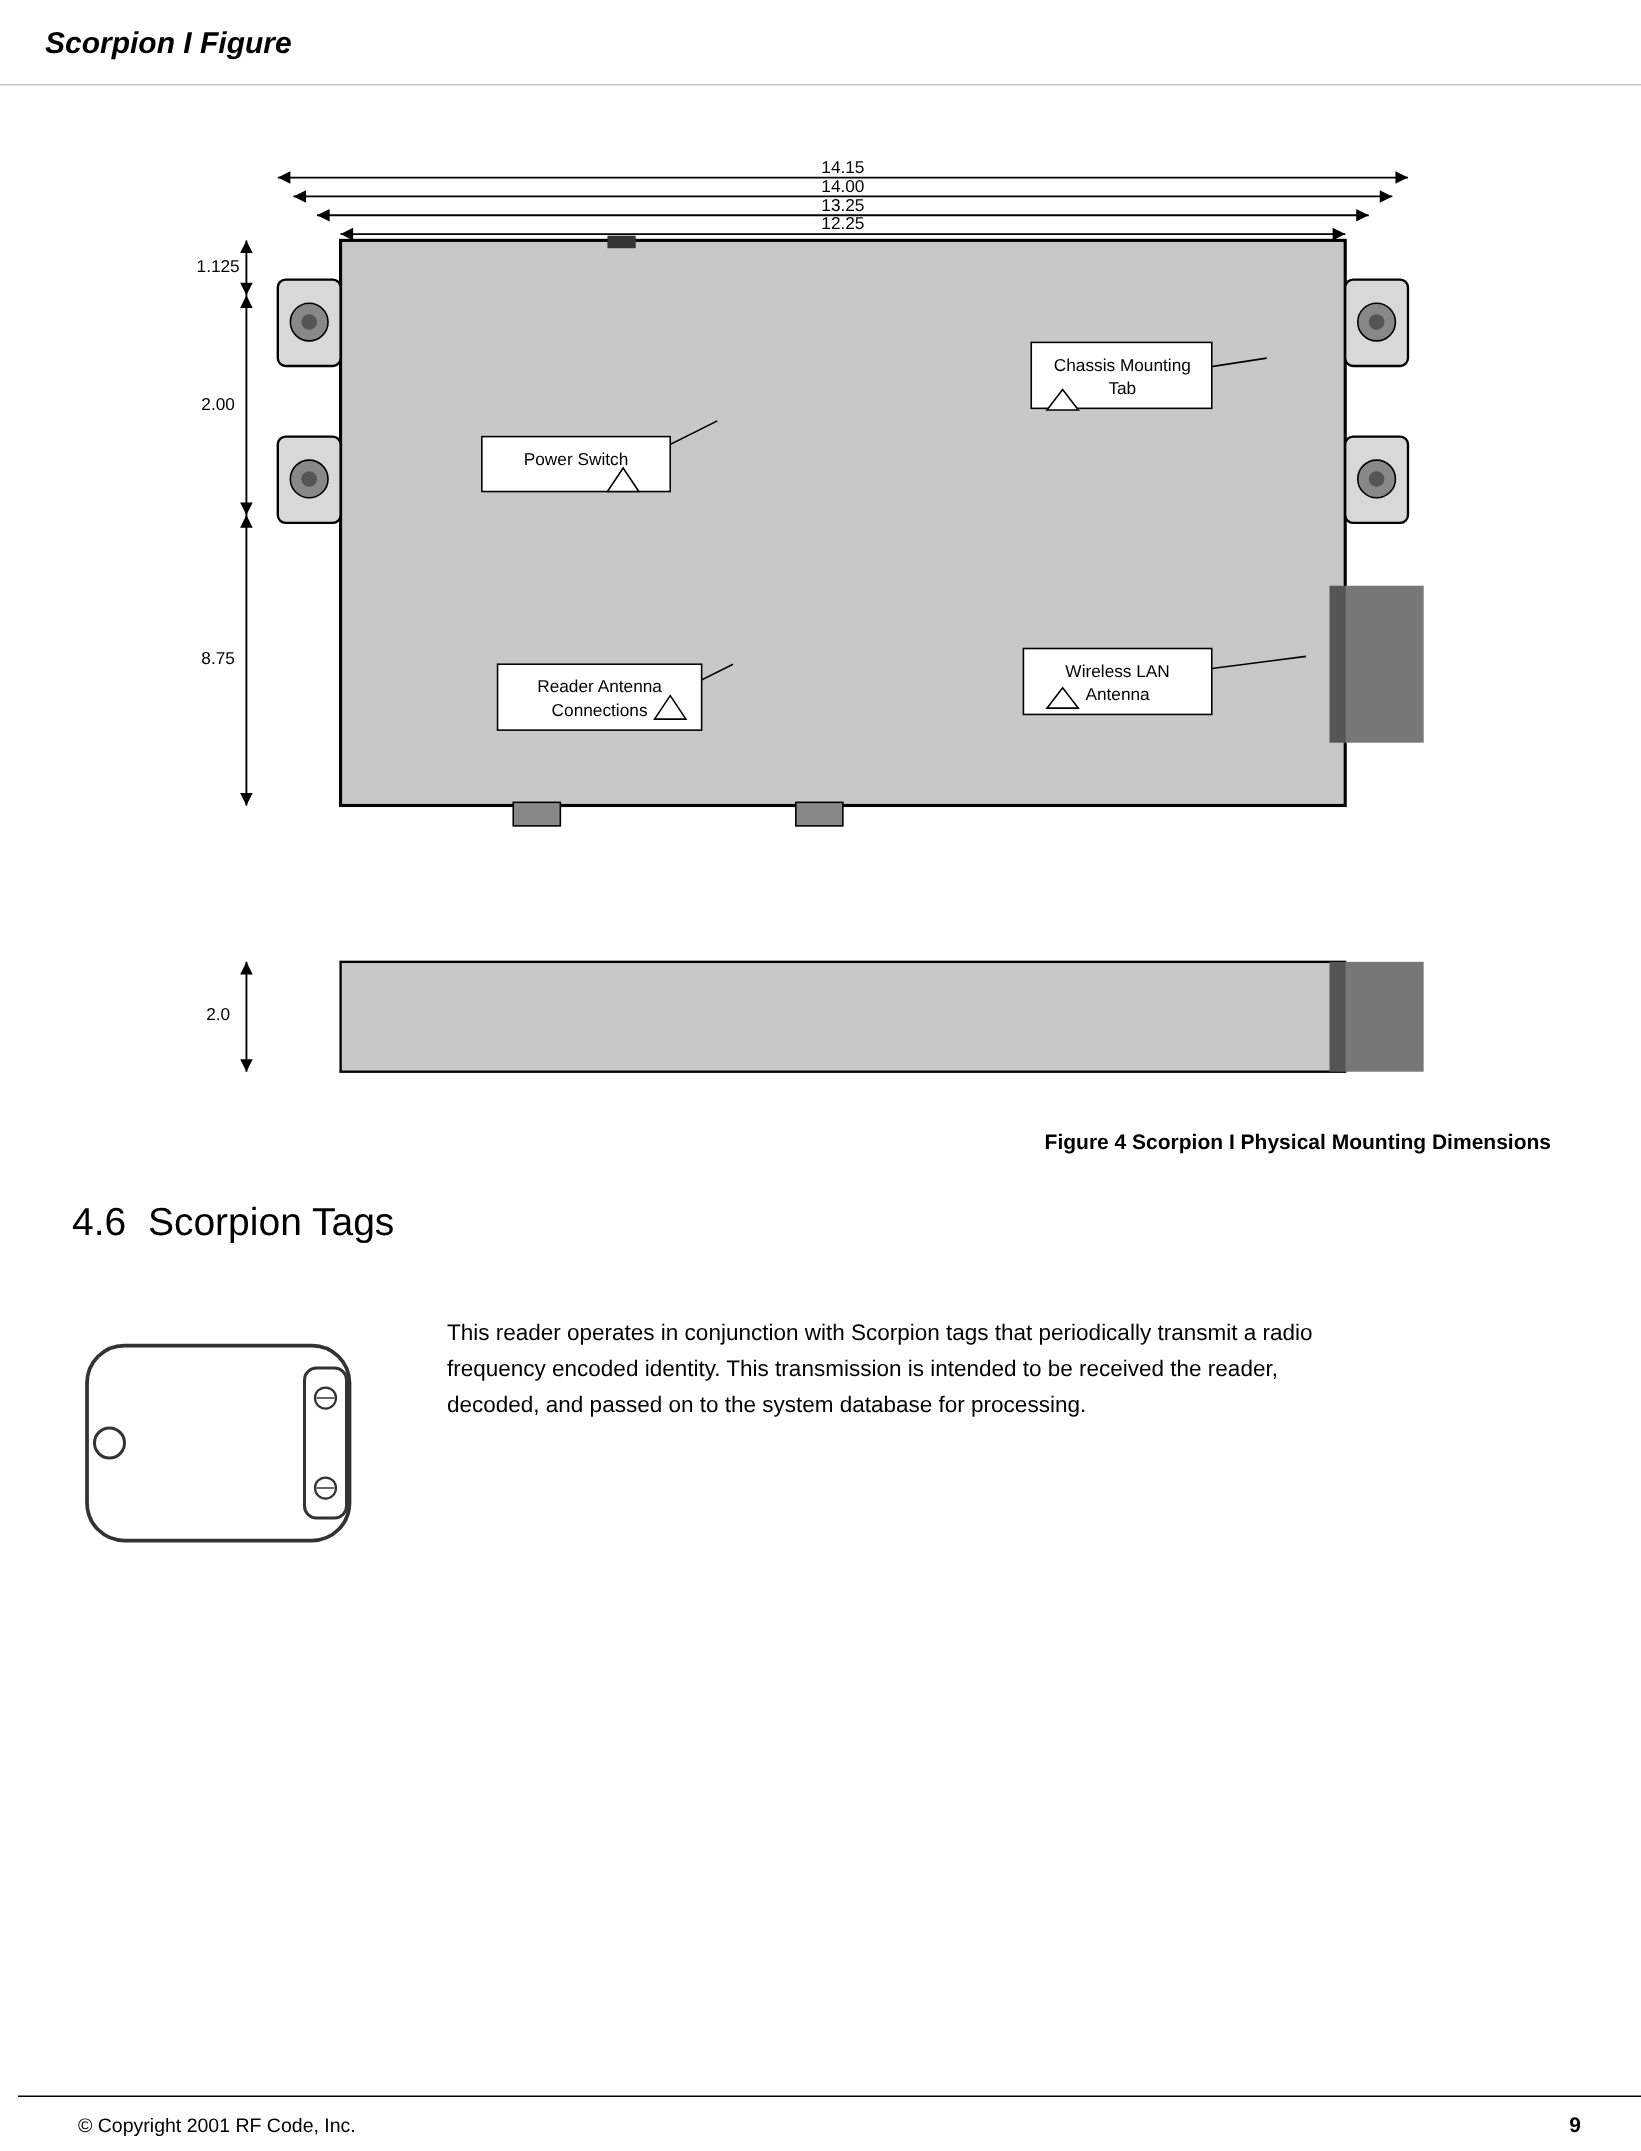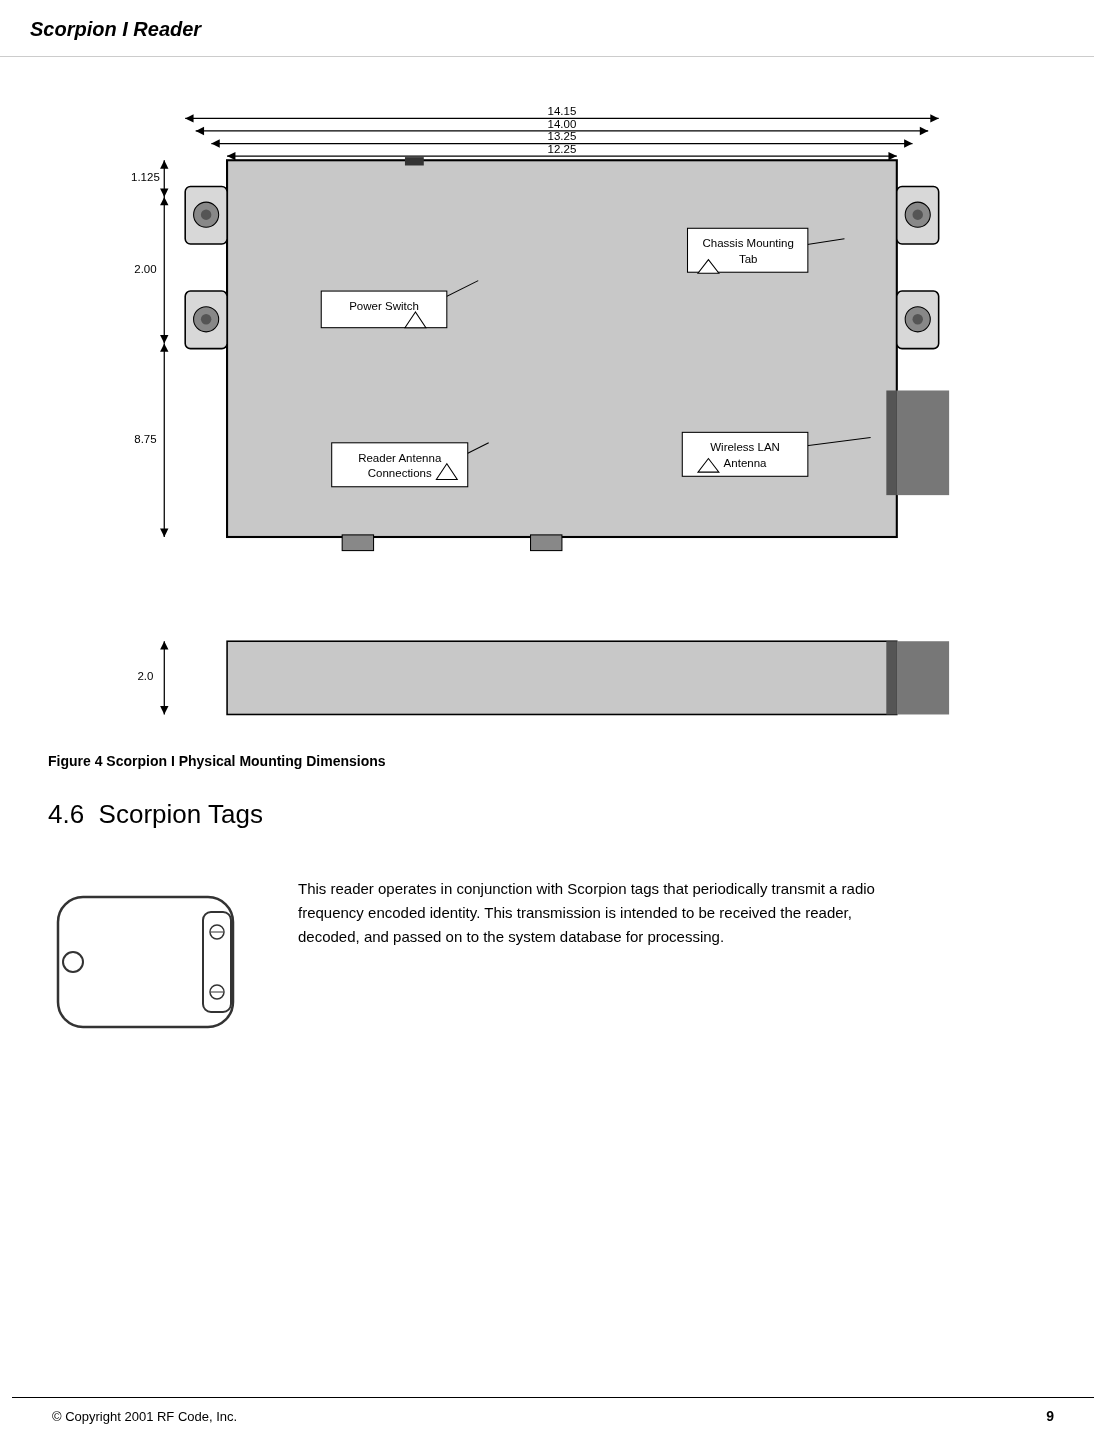--- a/index.html
+++ b/index.html
@@ -48,21 +48,21 @@
       width: 900px;
       margin: 20px auto 10px auto;
     }
 
     .diagram-svg {
       width: 100%;
       display: block;
     }
 
     .figure-caption {
-      text-align: left;
+      text-align: right;
       font-weight: bold;
       font-size: 14px;
       margin-top: 12px;
       margin-bottom: 30px;
     }
 
     
     .section-heading {
       font-size: 26px;
       font-weight: normal;
@@ -125,21 +125,21 @@
       font-size: 11px;
       font-family: Arial, sans-serif;
       text-anchor: middle;
       dominant-baseline: middle;
     }
   </style>
 </head>
 <body>
 
 <div class="header">
-  <div class="page-title">Scorpion I Reader</div>
+  <div class="page-title">Scorpion I Figure</div>
 </div>
 
 <div class="content">
 
   <div class="diagram-container">
     <svg class="diagram-svg" viewBox="0 0 860 520">
 
       <line x1="90" y1="30" x2="810" y2="30" stroke="black" stroke-width="1.2"></line>
       <polygon points="90,30 98,26 98,34" fill="black"></polygon>
       <polygon points="810,30 802,26 802,34" fill="black"></polygon>

